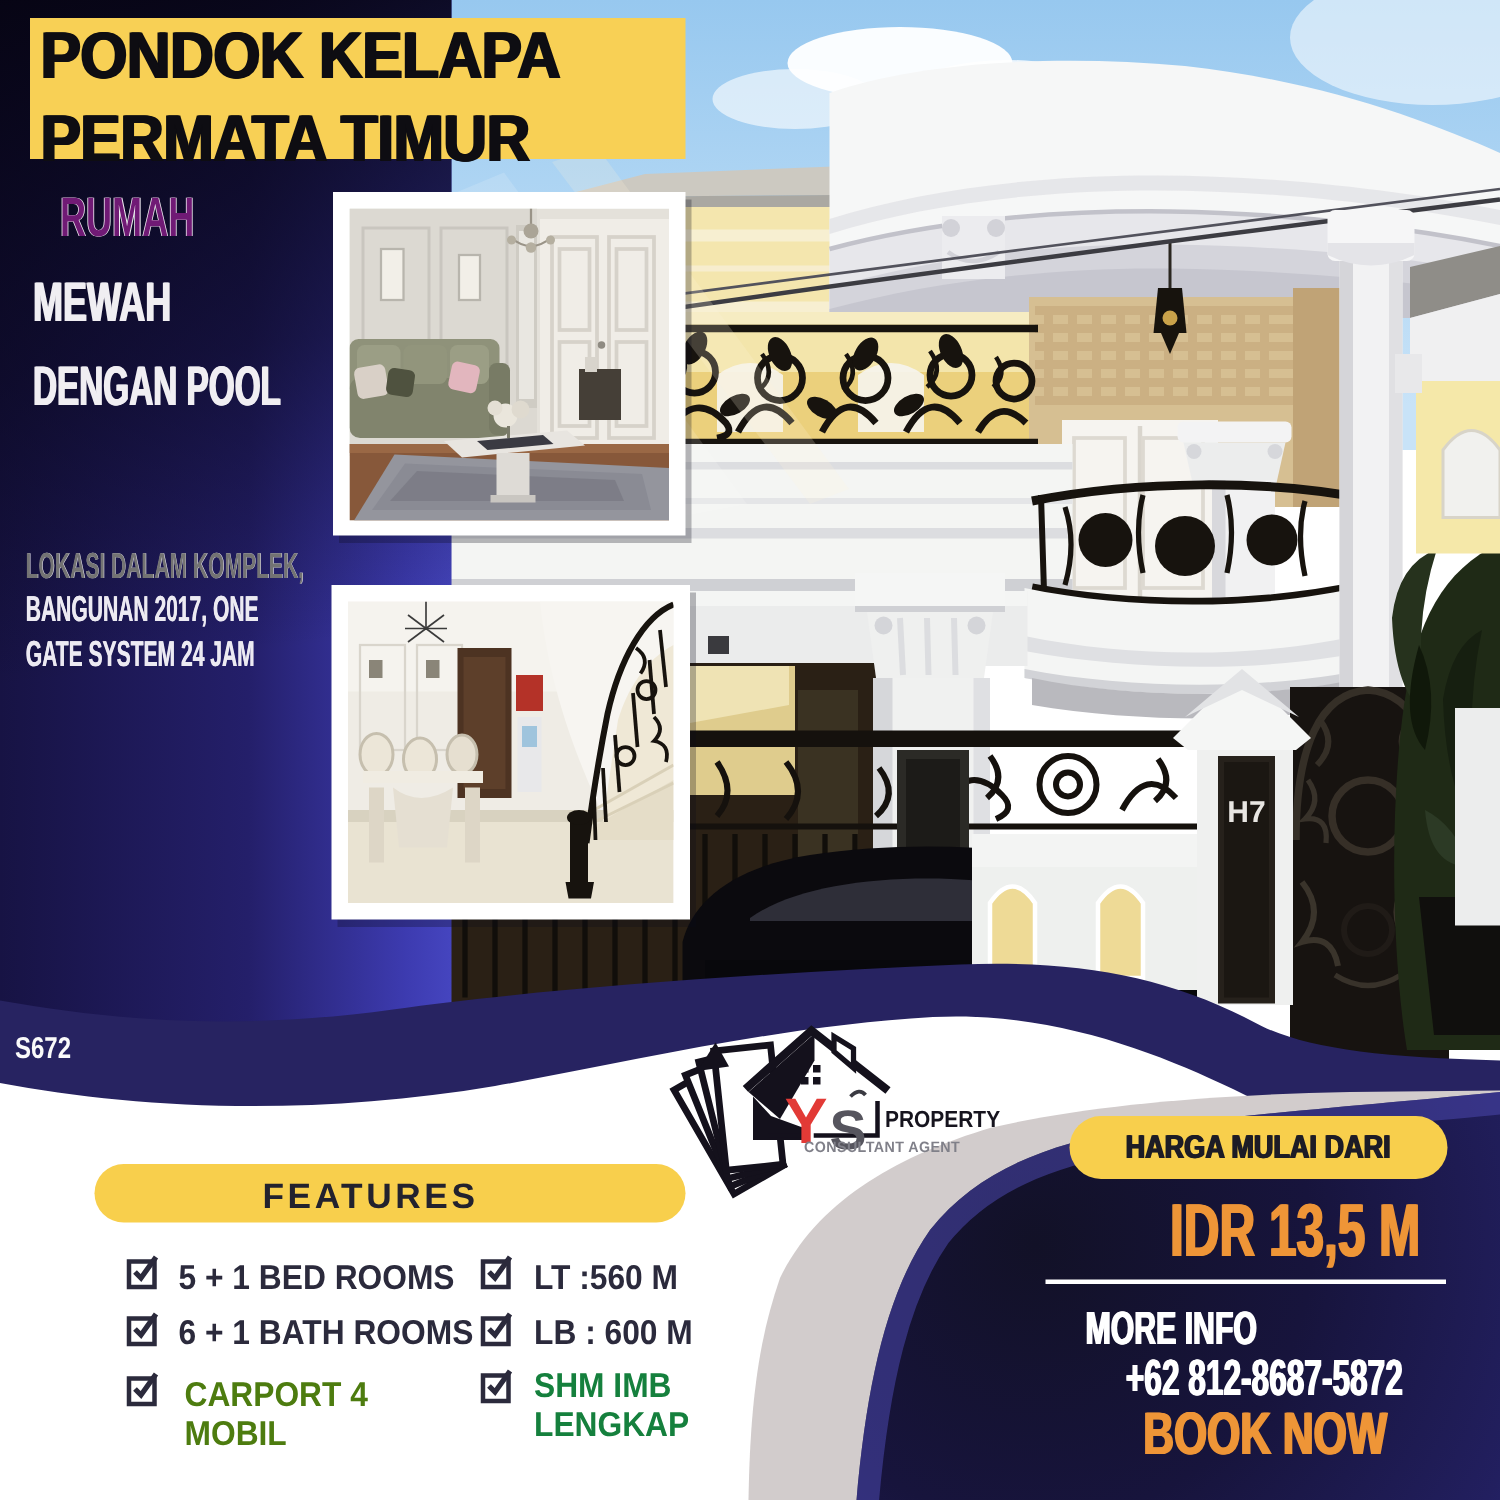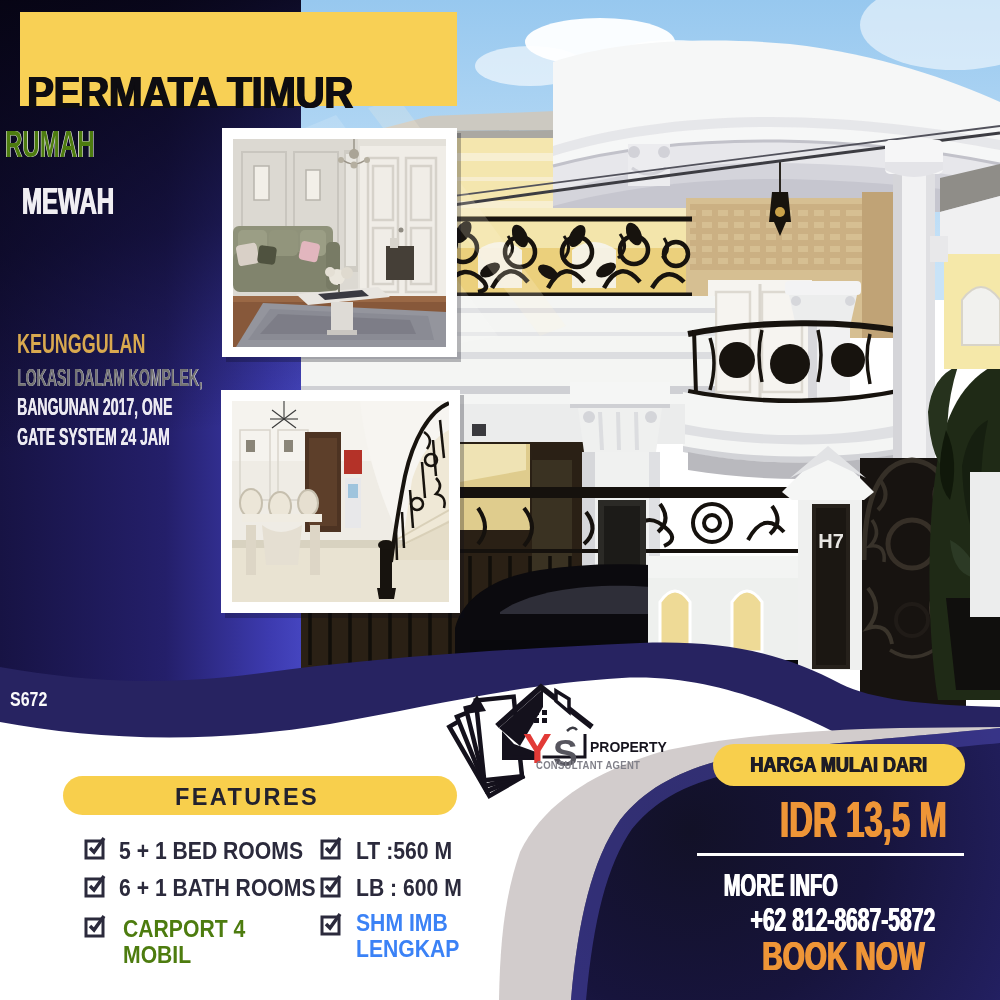--- a/index.html
+++ b/index.html
@@ -519,29 +519,30 @@
   <rect x="542" y="710" width="5" height="5" fill="#14111c"></rect>
   <rect x="534" y="718" width="5" height="5" fill="#14111c"></rect>
   <rect x="542" y="718" width="5" height="5" fill="#14111c"></rect>
 
   <path d="M567,731 q6,-6 10,-1" fill="none" stroke="#3a3a42" stroke-width="2.5"></path>
 </g>
 </svg>
 
 <div class="t" style="left:20px;top:12px;width:437px;height:94px;background:#f8d055"></div>
 
+<div class="t" style="left:27px;top:16px;font-size:44px;letter-spacing:-0.5px;color:#0e0d12;text-shadow:0.9px 0 0 #0e0d12,-0.9px 0 0 #0e0d12"><span class="cx" style="transform:scaleX(0.92)">PONDOK KELAPA</span></div>
 
 <div class="t" style="left:27px;top:71px;font-size:44px;letter-spacing:-0.5px;color:#0e0d12;text-shadow:0.9px 0 0 #0e0d12,-0.9px 0 0 #0e0d12"><span class="cx" style="transform:scaleX(0.92)">PERMATA TIMUR</span></div>
 
-<div class="t" style="left:5px;top:126px;font-size:37px;color:#4d7c0f;text-shadow:0.8px 0 0 #f0eef2,-0.8px 0 0 #f0eef2"><span class="cx" style="transform:scaleX(0.65)">RUMAH</span></div>
+<div class="t" style="left:40px;top:126px;font-size:37px;color:#701a75;text-shadow:0.8px 0 0 #f0eef2,-0.8px 0 0 #f0eef2"><span class="cx" style="transform:scaleX(0.65)">RUMAH</span></div>
 
 <div class="t" style="left:22px;top:183px;font-size:37px;color:#f0eef2;text-shadow:0.8px 0 0 #f0eef2,-0.8px 0 0 #f0eef2"><span class="cx" style="transform:scaleX(0.65)">MEWAH</span></div>
 
-
-<div class="t" style="left:17px;top:330px;font-size:28px;color:#d9a94f"><span class="cx" style="transform:scaleX(0.64)">KEUNGGULAN</span></div>
+<div class="t" style="left:22px;top:239px;font-size:37px;color:#f0eef2;text-shadow:0.8px 0 0 #f0eef2,-0.8px 0 0 #f0eef2"><span class="cx" style="transform:scaleX(0.60)">DENGAN POOL</span></div>
+
 
 <div class="t" style="left:17px;top:366px;font-size:24px;color:#737373;text-shadow:0.5px 0 0 #eceaf2"><span class="cx" style="transform:scaleX(0.585)">LOKASI DALAM KOMPLEK,</span></div>
 
 <div class="t" style="left:17px;top:395px;font-size:24px;color:#eceaf2;text-shadow:0.5px 0 0 #eceaf2"><span class="cx" style="transform:scaleX(0.585)">BANGUNAN 2017, ONE</span></div>
 
 <div class="t" style="left:17px;top:425px;font-size:24px;color:#eceaf2;text-shadow:0.5px 0 0 #eceaf2"><span class="cx" style="transform:scaleX(0.585)">GATE SYSTEM 24 JAM</span></div>
 
 
 <div class="t" style="left:10px;top:689px;font-size:20px;color:#fafafa"><span class="cx" style="transform:scaleX(0.8)">S672</span></div>
 
@@ -550,21 +551,21 @@
 <div class="t" style="left:119px;top:840px;font-size:23px;color:#2b2a3c"><span class="cx" style="transform:scaleX(0.92)">5 + 1 BED ROOMS</span></div>
 
 <div class="t" style="left:119px;top:877px;font-size:23px;color:#2b2a3c"><span class="cx" style="transform:scaleX(0.92)">6 + 1 BATH ROOMS</span></div>
 
 <div class="t" style="left:123px;top:918px;font-size:23px;color:#4d7c0f"><span class="cx" style="transform:scaleX(0.92)">CARPORT 4<br><span style="display:block;margin-top:3px">MOBIL</span></span></div>
 
 <div class="t" style="left:356px;top:840px;font-size:23px;color:#2b2a3c"><span class="cx" style="transform:scaleX(0.92)">LT :560 M</span></div>
 
 <div class="t" style="left:356px;top:877px;font-size:23px;color:#2b2a3c"><span class="cx" style="transform:scaleX(0.92)">LB : 600 M</span></div>
 
-<div class="t" style="left:356px;top:912px;font-size:23px;color:#3b82f6"><span class="cx" style="transform:scaleX(0.92)">SHM IMB<br><span style="display:block;margin-top:3px">LENGKAP</span></span></div>
+<div class="t" style="left:356px;top:912px;font-size:23px;color:#15803d"><span class="cx" style="transform:scaleX(0.92)">SHM IMB<br><span style="display:block;margin-top:3px">LENGKAP</span></span></div>
 
 <div class="t" style="left:523px;top:727px;font-size:43px;color:#e23a36;text-shadow:2px 2px 0 #fff">Y</div>
 
 <div class="t" style="left:553px;top:735px;font-size:37px;color:#56555e">S</div>
 
 <div class="t" style="left:590px;top:739px;font-size:15.5px;color:#16141e"><span class="cx" style="transform:scaleX(0.9)">PROPERTY</span></div>
 
 <div class="t" style="left:536px;top:761px;font-size:10px;letter-spacing:0.3px;color:#808089;font-weight:bold"><span class="cx" style="transform:scaleX(0.95)">CONSULTANT AGENT</span></div>
 
 <div class="t" style="left:713px;top:754px;width:252px;text-align:center;font-size:22px;color:#1d1c26;text-shadow:0.7px 0 0 #1d1c26,-0.7px 0 0 #1d1c26"><span class="cx" style="transform:scaleX(0.82);transform-origin:center">HARGA MULAI DARI</span></div>

